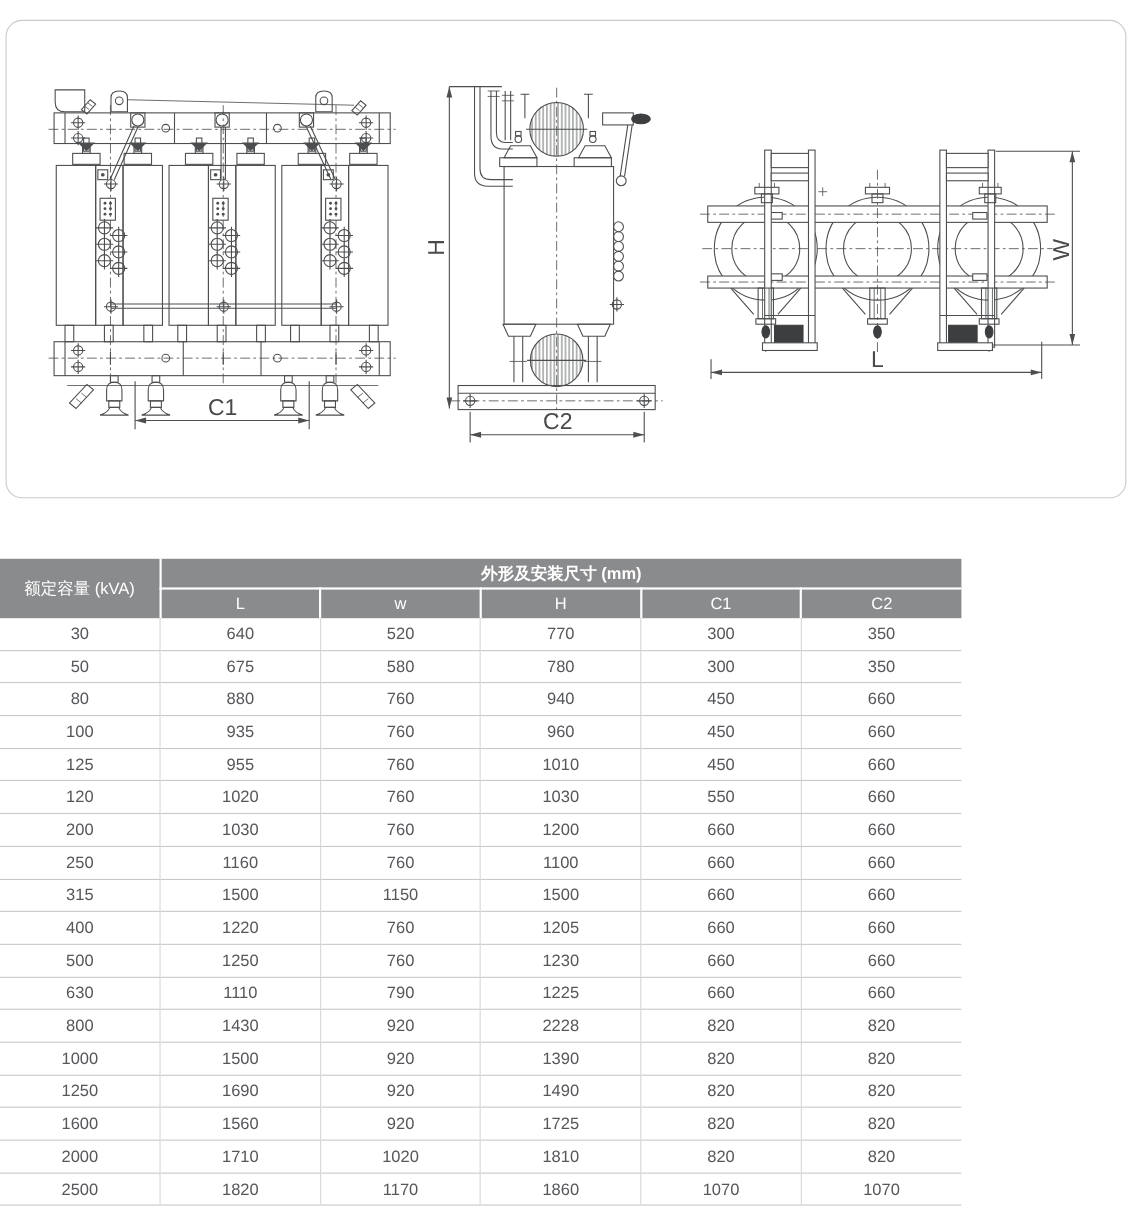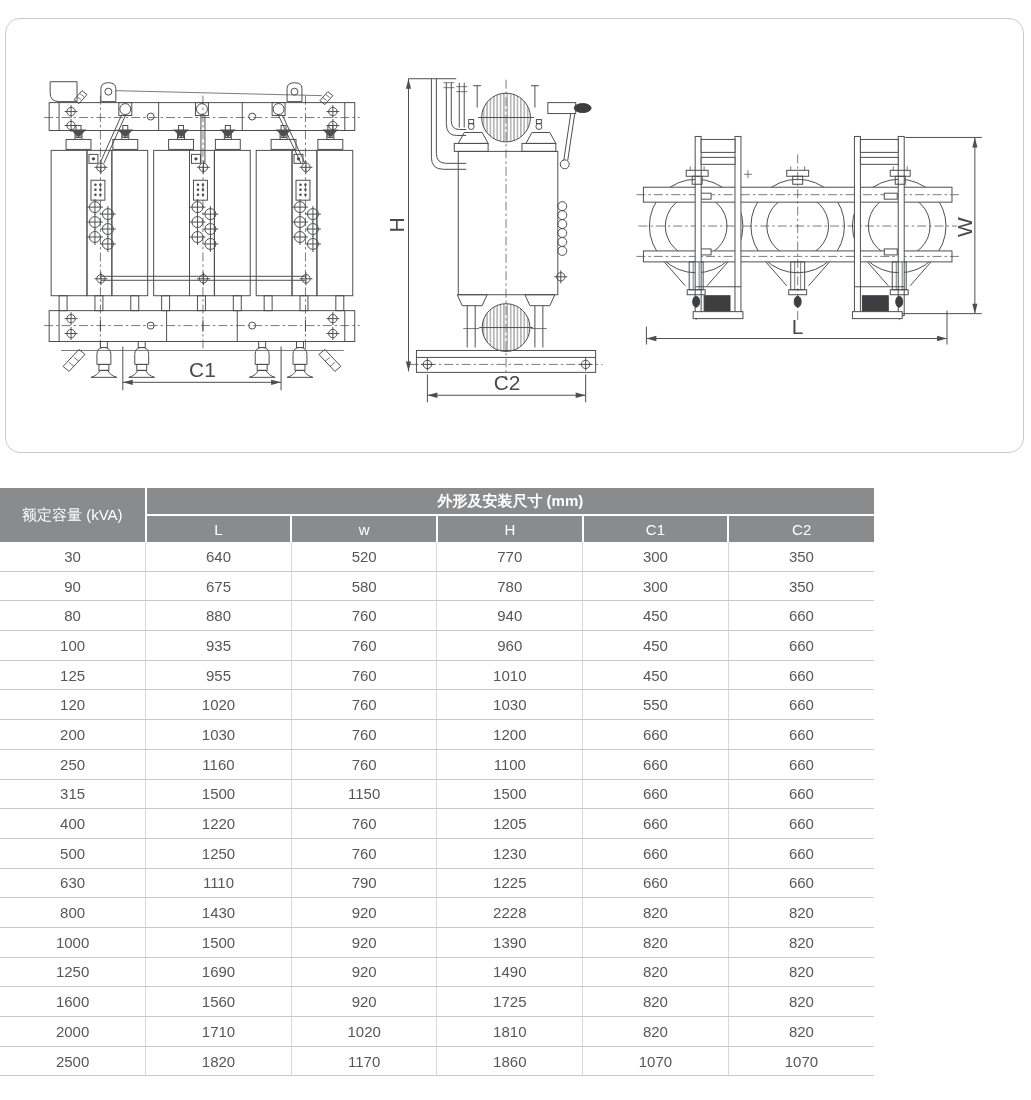--- a/index.html
+++ b/index.html
@@ -16,21 +16,21 @@
     fill:#47494b;stroke:none;font-size:21px;
     font-family:"Liberation Sans","DejaVu Sans",sans-serif;
   }
   svg .fil{fill:#4c4e50;stroke:none;}
   svg .wf{fill:#ffffff;}
   svg .bf{fill:#3c3e40;stroke:#3c3e40;}
   svg .cl{stroke-dasharray:9 3 2.5 3;stroke-width:0.75;}
   svg .thin{stroke-width:0.75;}
 
   table.spec-table{
-    position:absolute;left:0;top:488px;width:874px;
+    position:absolute;left:0;top:508px;width:874px;
     border-collapse:collapse;table-layout:fixed;
   }
   .spec-table th{
     background:var(--header-bg,#8a8b8d);color:var(--header-text,#ffffff);
     font-weight:400;font-size:15px;text-align:center;padding:0;
   }
   .spec-table th.cap{border-right:2px solid #ffffff;}
   .spec-table tr.group-row th{height:26px;}
   .spec-table tr.group-row th.group{border-bottom:2px solid #ffffff;font-weight:bold;}
   .spec-table tr.cols-row th{height:26px;}
@@ -330,21 +330,21 @@
       <tr>
         <td>30</td>
         <td>640</td>
         <td>520</td>
         <td>770</td>
         <td>300</td>
         <td>350</td>
       </tr>
 
       <tr>
-        <td>90</td>
+        <td>50</td>
         <td>675</td>
         <td>580</td>
         <td>780</td>
         <td>300</td>
         <td>350</td>
       </tr>
 
       <tr>
         <td>80</td>
         <td>880</td>

